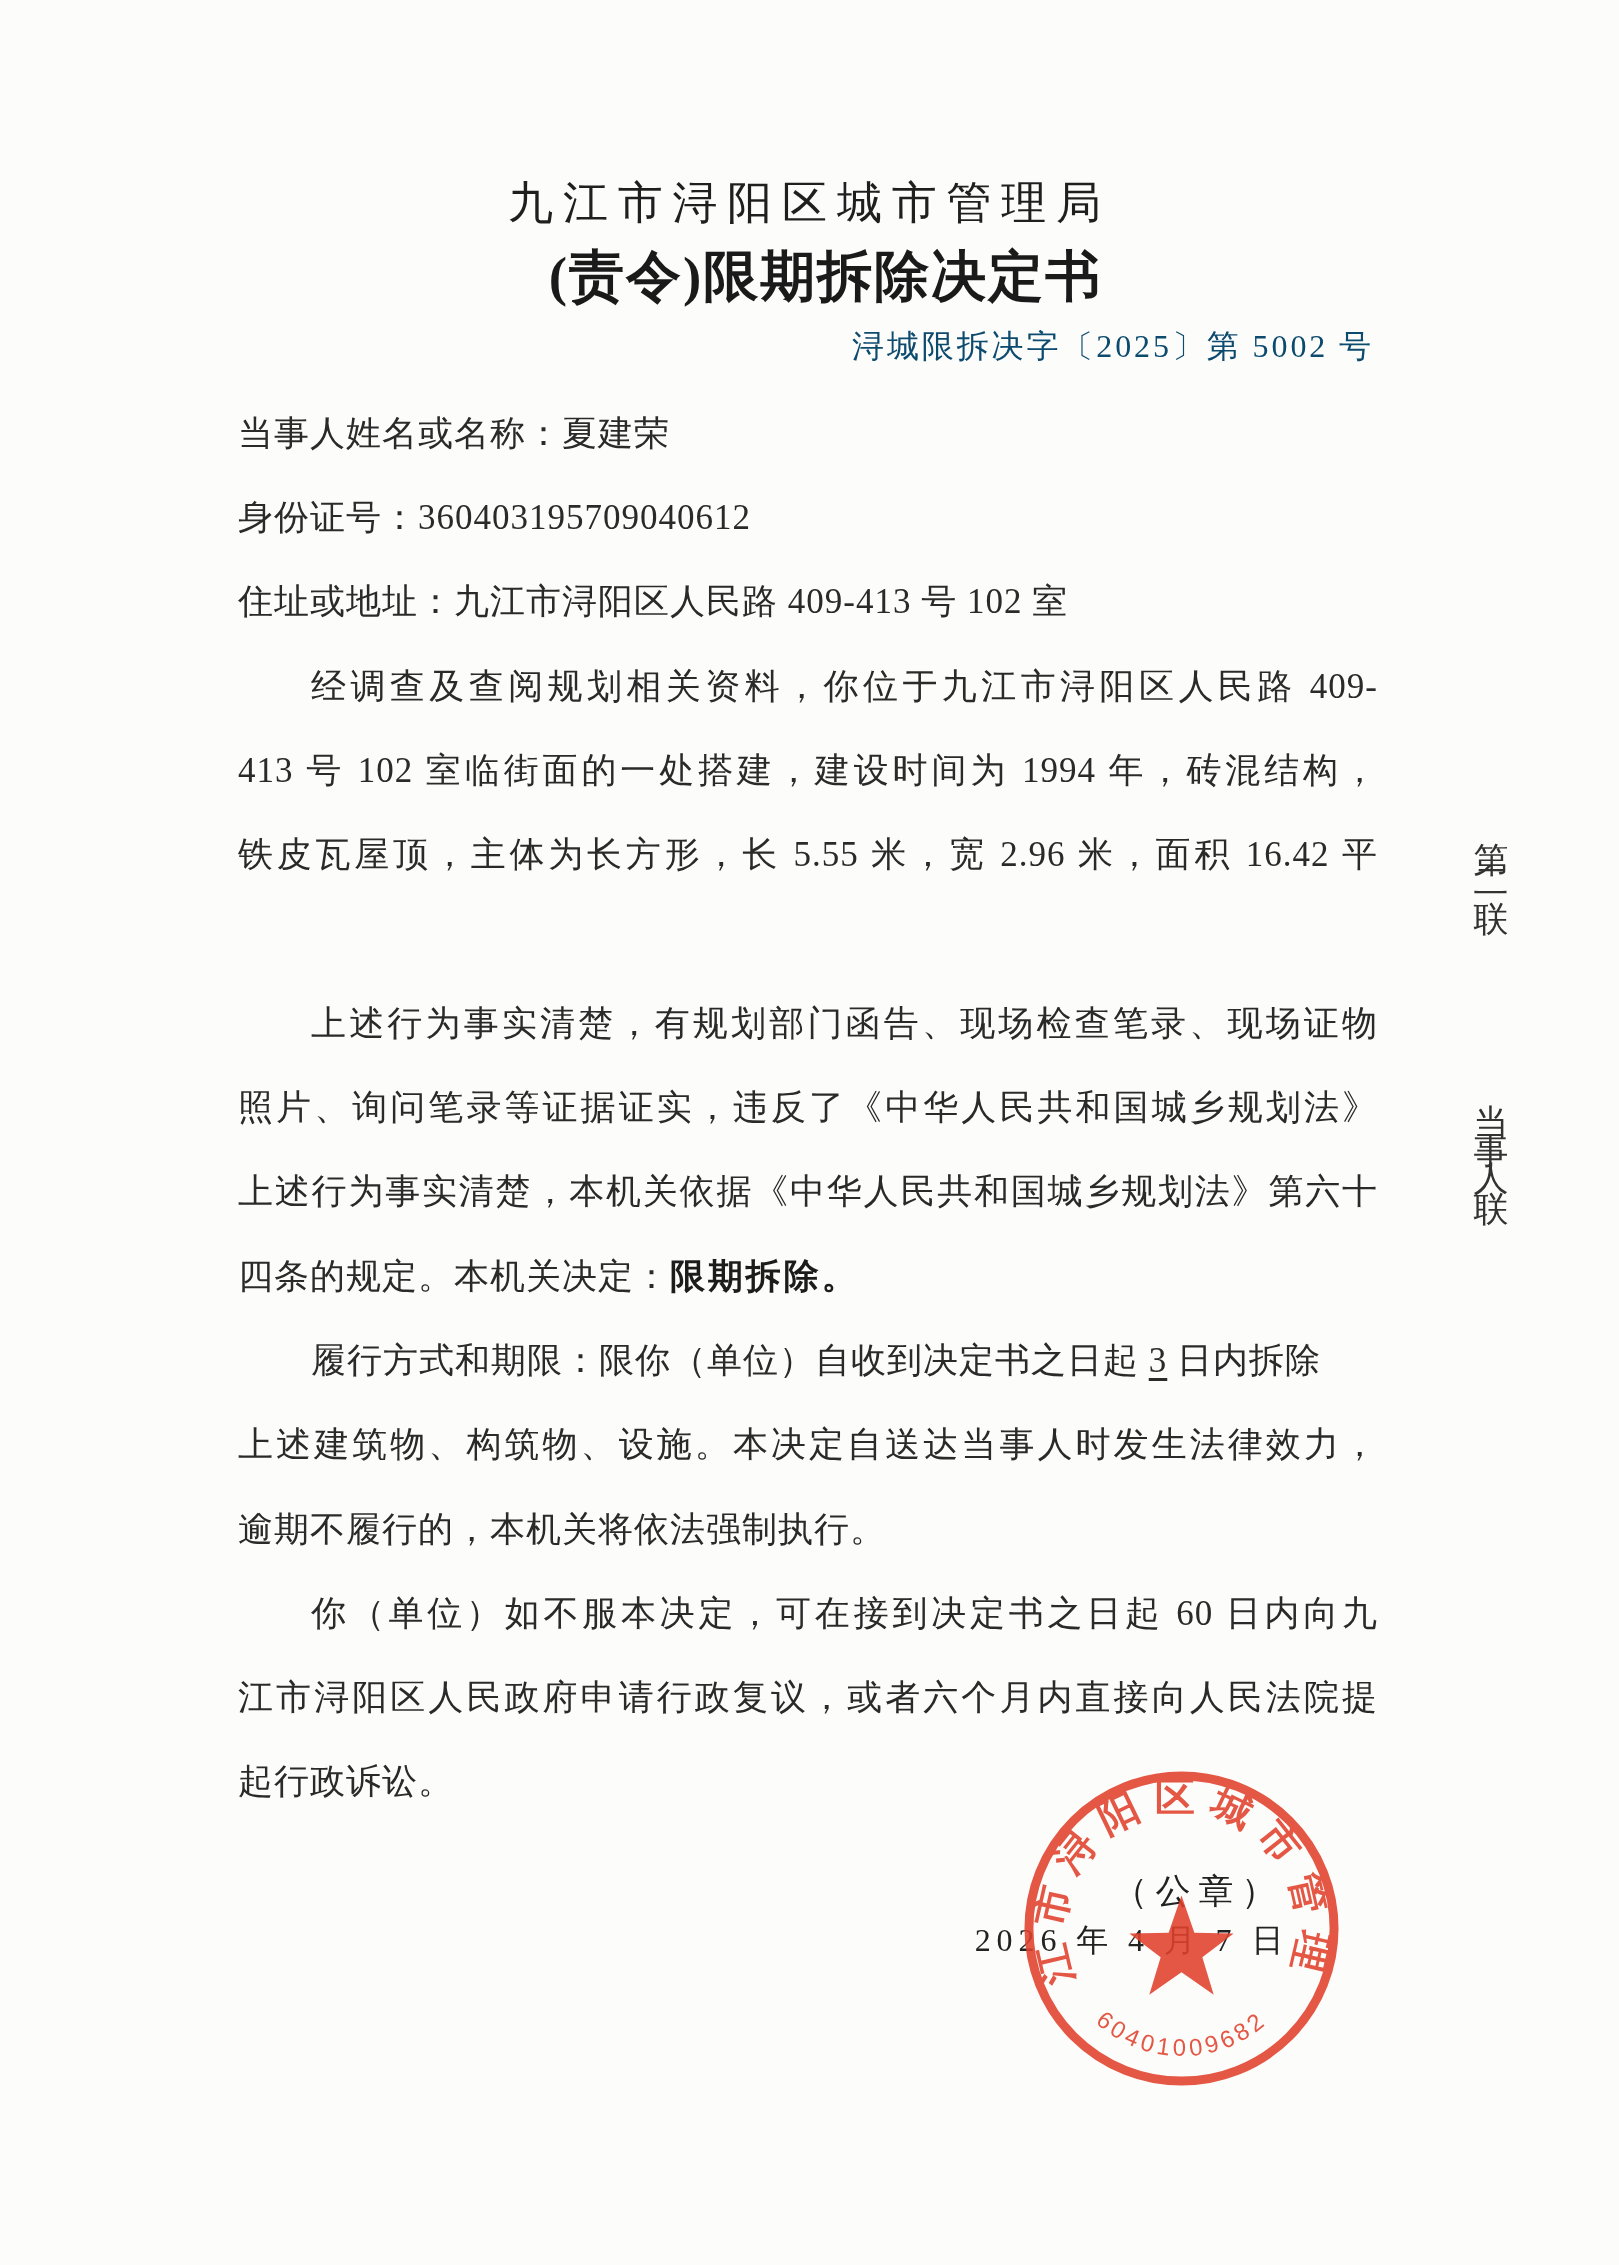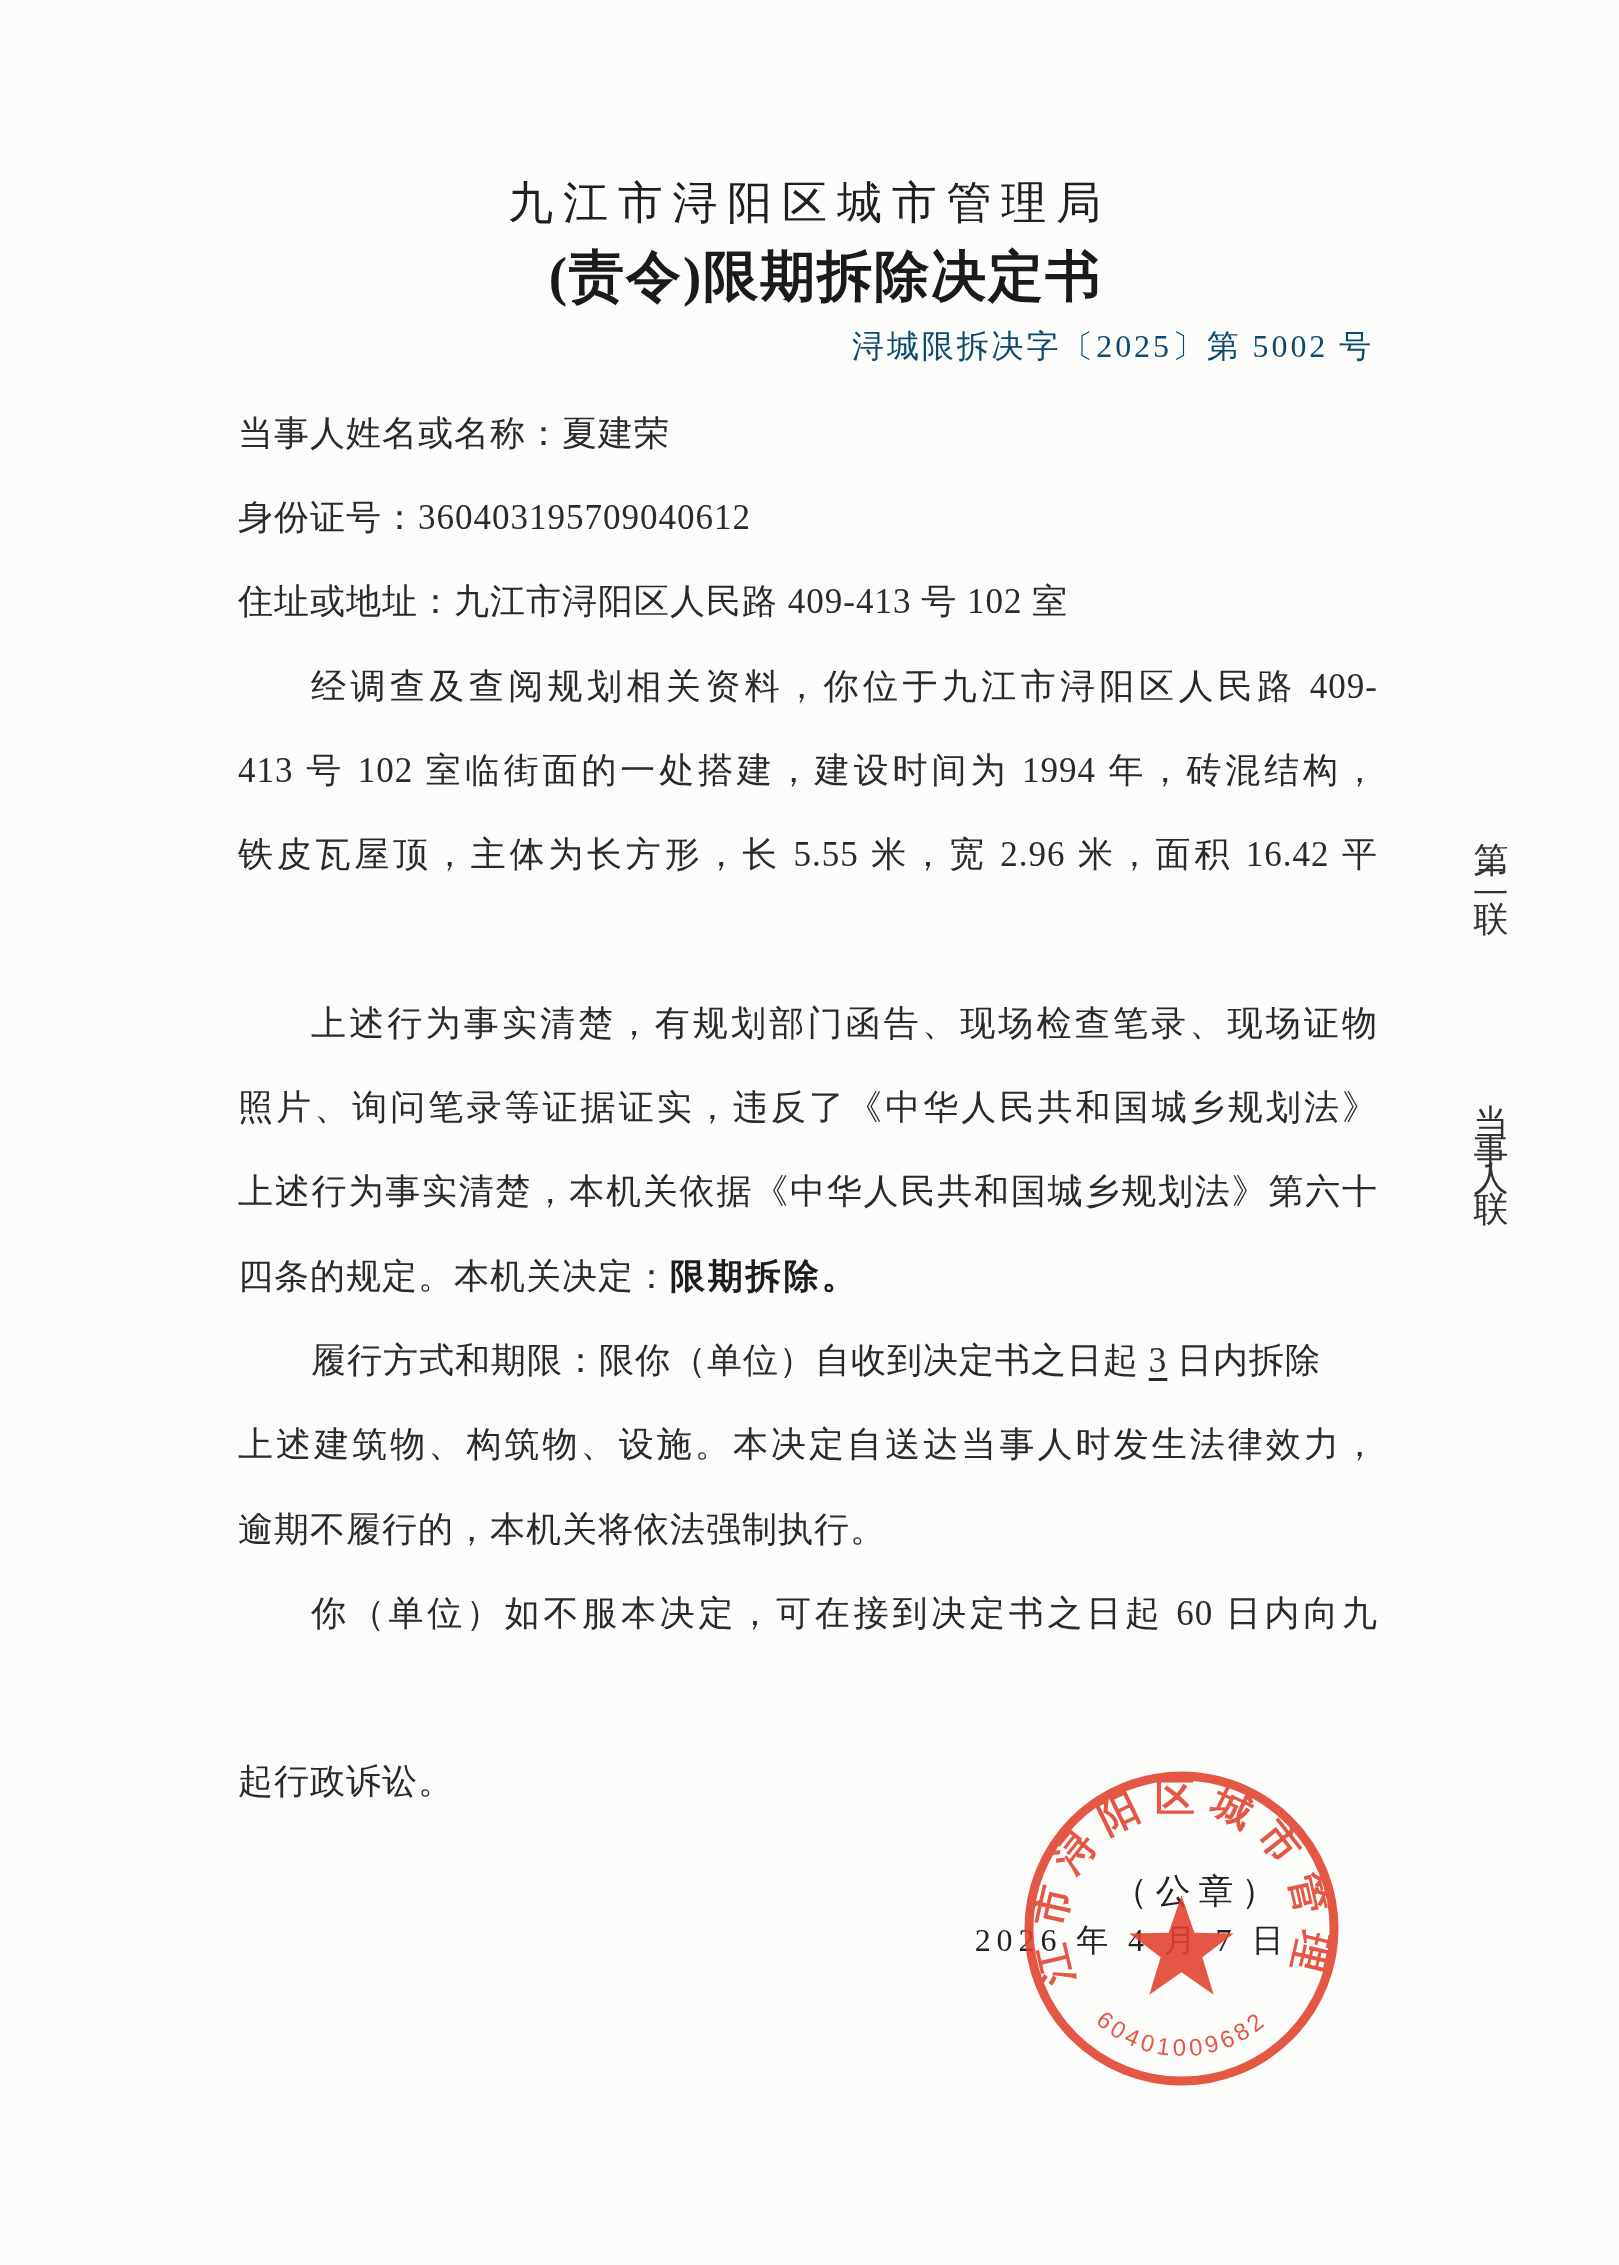--- a/index.html
+++ b/index.html
@@ -57,20 +57,21 @@
   <div class="bline just indent" style="top:1000px">上述行为事实清楚，有规划部门函告、现场检查笔录、现场证物</div>
   <div class="bline just" style="top:1084px">照片、询问笔录等证据证实，违反了《中华人民共和国城乡规划法》</div>
   <div class="bline just" style="top:1168px">上述行为事实清楚，本机关依据《中华人民共和国城乡规划法》第六十</div>
   <div class="bline" style="top:1253px"><span>四条的规定。本机关决定：</span><span class="decision">限期拆除。</span></div>
 
   <div class="bline indent" style="top:1337px"><span>履行方式和期限：限你（单位）自收到决定书之日起 </span><span class="udl">3</span><span> 日内拆除</span></div>
   <div class="bline just" style="top:1421px">上述建筑物、构筑物、设施。本决定自送达当事人时发生法律效力，</div>
   <div class="bline" style="top:1506px">逾期不履行的，本机关将依法强制执行。</div>
 
   <div class="bline just indent" style="top:1590px">你（单位）如不服本决定，可在接到决定书之日起 60 日内向九</div>
+  <div class="bline just" style="top:1674px">江市浔阳区人民政府申请行政复议，或者六个月内直接向人民法院提</div>
   <div class="bline" style="top:1758px">起行政诉讼。</div>
 
   <div class="sig-note">（公章）</div>
   <div class="sig-date">2026 年 4 月 7 日</div>
 
   <div class="seal-box">
     <svg width="339" height="339" viewBox="0 0 340 340">
       <circle cx="170" cy="170" r="153" fill="none" stroke="#e2412c" stroke-width="9"></circle>
       <polygon points="170,137 182.9,174.2 222.3,175 190.9,198.8 202.3,236.5 170,214 137.7,236.5 149.1,198.8 117.7,175 157.1,174.2" fill="#e2412c"></polygon>
       <defs>

